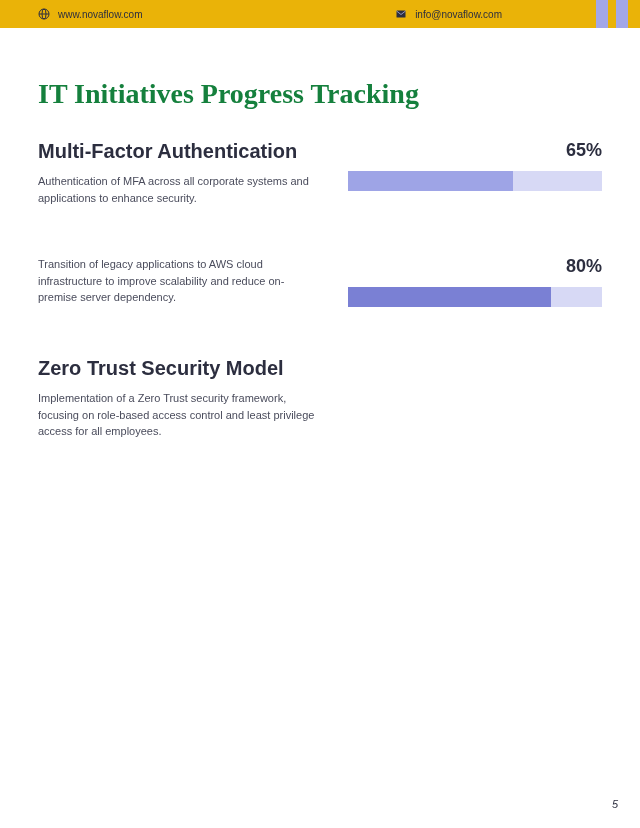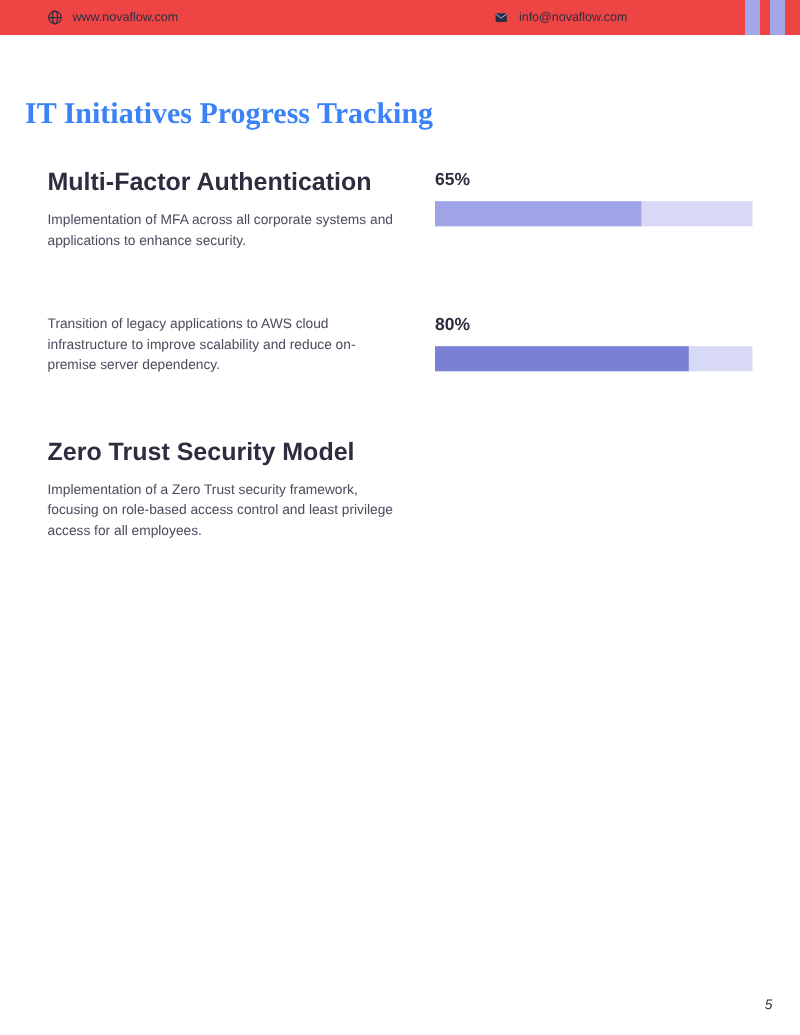--- a/index.html
+++ b/index.html
@@ -10,21 +10,21 @@
     body {
       width: 640px;
       height: 828px;
       background: #ffffff;
       font-family: Arial, Helvetica, sans-serif;
       position: relative;
     }
     .header-bar {
       width: 100%;
       height: 28px;
-      background: #ef4444;
+      background: #eab308;
       display: flex;
       align-items: center;
       padding: 0 38px;
       position: relative;
     }
     .header-left {
       display: flex;
       align-items: center;
       gap: 8px;
     }
@@ -57,24 +57,24 @@
       align-items: center;
       padding-right: 12px;
     }
     .header-block {
       width: 12px;
       height: 28px;
       background: #a3a7e8;
     }
     .page-title {
       font-family: Georgia, 'Times New Roman', serif;
-      font-size: 24px;
+      font-size: 28px;
       font-weight: bold;
-      color: #3b82f6;
-      margin: 50px 0 30px 20px;
+      color: #15803d;
+      margin: 50px 0 30px 38px;
     }
     .content {
       padding: 0 38px;
     }
     .initiative {
       display: flex;
       margin-bottom: 50px;
       gap: 30px;
     }
     .initiative-left {
@@ -90,24 +90,24 @@
       font-weight: bold;
       color: #2c2e3f;
       margin-bottom: 10px;
     }
     .initiative-desc {
       font-size: 11px;
       color: #4a4c5c;
       line-height: 1.5;
     }
     .percent-label {
-      font-size: 14px;
+      font-size: 18px;
       font-weight: bold;
       color: #2c2e3f;
-      text-align: left;
+      text-align: right;
       margin-bottom: 10px;
     }
     .progress-bar {
       width: 100%;
       height: 20px;
       background: #d7d9f5;
       position: relative;
     }
     .progress-fill {
       height: 100%;
@@ -150,21 +150,21 @@
   </div>
 </div>
 
 <h1 class="page-title">IT Initiatives Progress Tracking</h1>
 
 <div class="content">
 
   <div class="initiative">
     <div class="initiative-left">
       <div class="initiative-title">Multi-Factor Authentication</div>
-      <div class="initiative-desc">Implementation of MFA across all corporate systems and applications to enhance security.</div>
+      <div class="initiative-desc">Authentication of MFA across all corporate systems and applications to enhance security.</div>
     </div>
     <div class="initiative-right">
       <div class="percent-label">65%</div>
       <div class="progress-bar">
         <div class="progress-fill" style="width:65%;background:#9ea4e6;"></div>
       </div>
     </div>
   </div>
 
   <div class="initiative">

